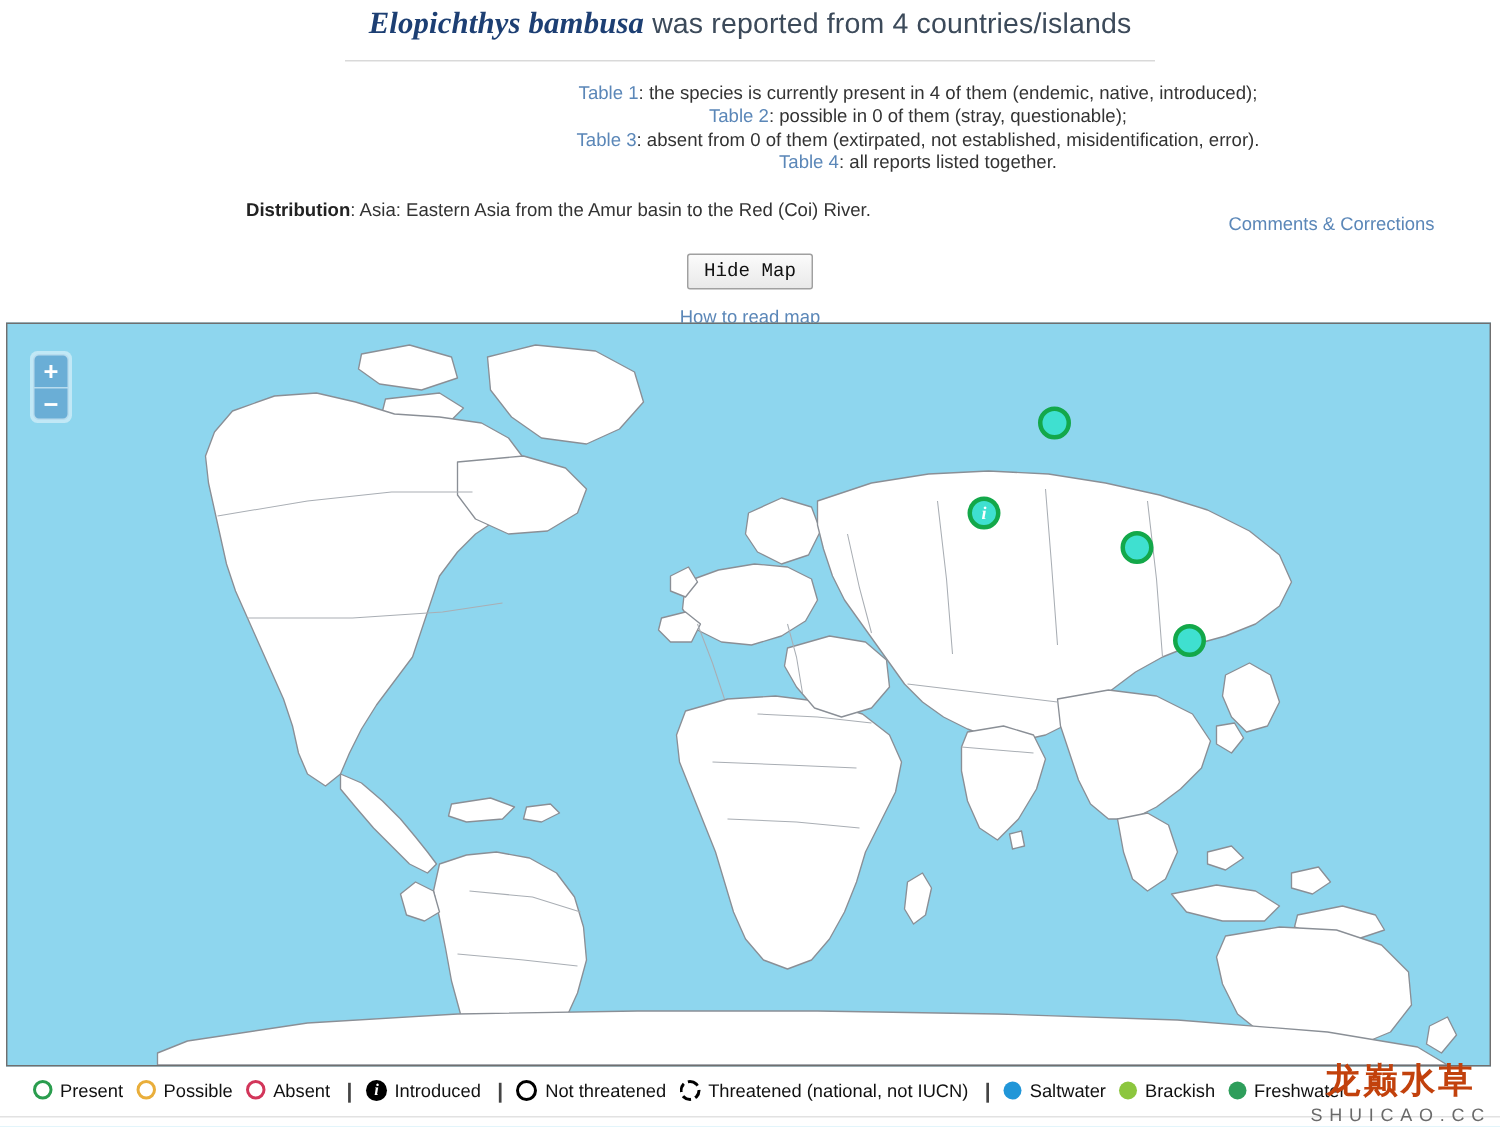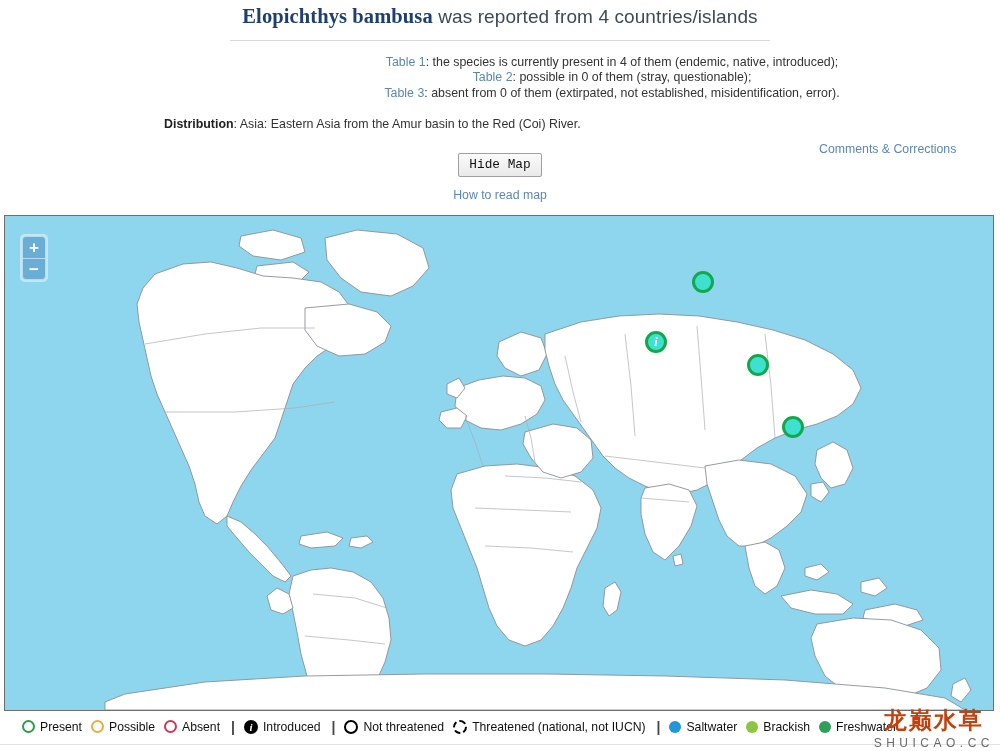--- a/index.html
+++ b/index.html
@@ -24,20 +24,21 @@
     padding-top: 5px;
   }
   #title-line {
     font-size: 19.5px;
     color: #2f4f78;
     letter-spacing: .1px;
     white-space: nowrap;
   }
   #title-species {
     font-family: "Liberation Serif", serif;
+    font-style: italic;
     font-weight: bold;
     color: #1d3f73;
     font-size: 20.5px;
   }
   #title-rest {
     font-family: Liberation Sans, sans-serif;
     color: #3c4a5a;
     font-size: 19px;
   }
   #title-rule {
@@ -292,20 +293,23 @@
 
 <div id="table-list">
   <div class="tbl-row">
     <a class="tbl-link">Table 1</a><span>: the species is currently present in 4 of them (endemic, native, introduced);</span>
   </div>
   <div class="tbl-row">
     <a class="tbl-link">Table 2</a><span>: possible in 0 of them (stray, questionable);</span>
   </div>
   <div class="tbl-row">
     <a class="tbl-link">Table 3</a><span>: absent from 0 of them (extirpated, not established, misidentification, error).</span>
+  </div>
+  <div class="tbl-row">
+    <a class="tbl-link">Table 4</a><span>: all reports listed together.</span>
   </div>
 </div>
 
 <div id="distribution">
   <span id="distribution-label">Distribution</span><span>: Asia: Eastern Asia from the Amur basin to the Red (Coi) River.</span>
 </div>
 
 <a id="comments-link">Comments &amp; Corrections</a>
 
 <div id="map-actions">

